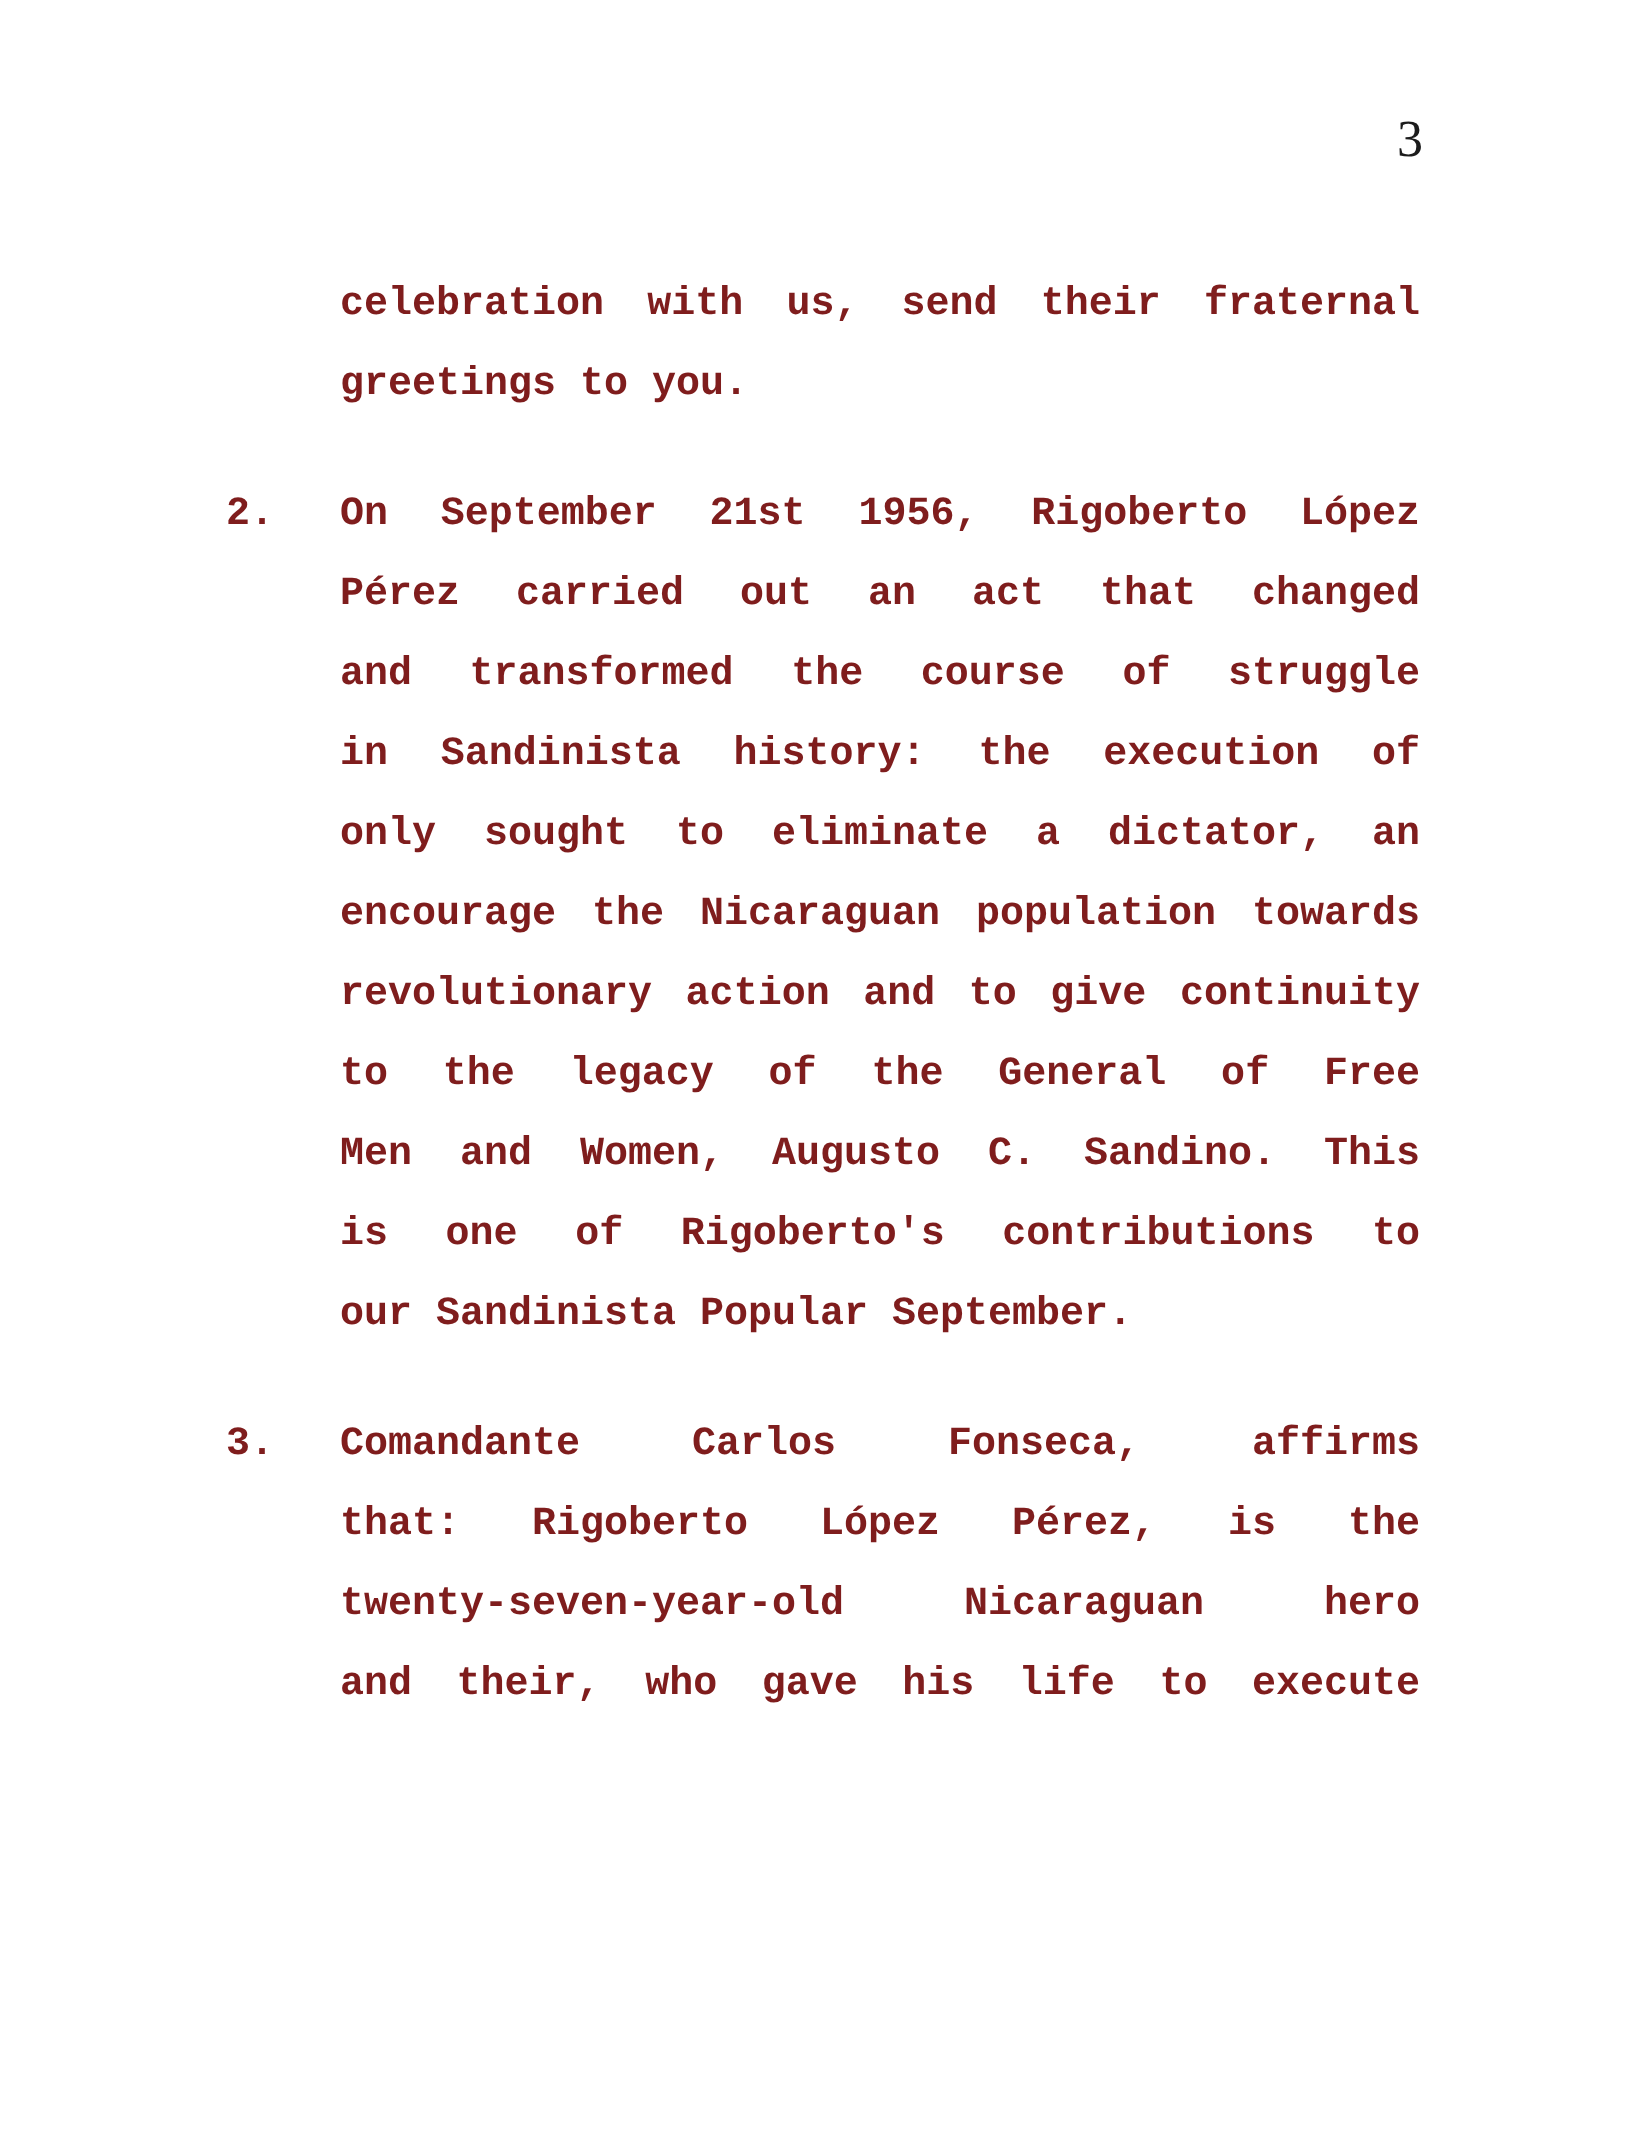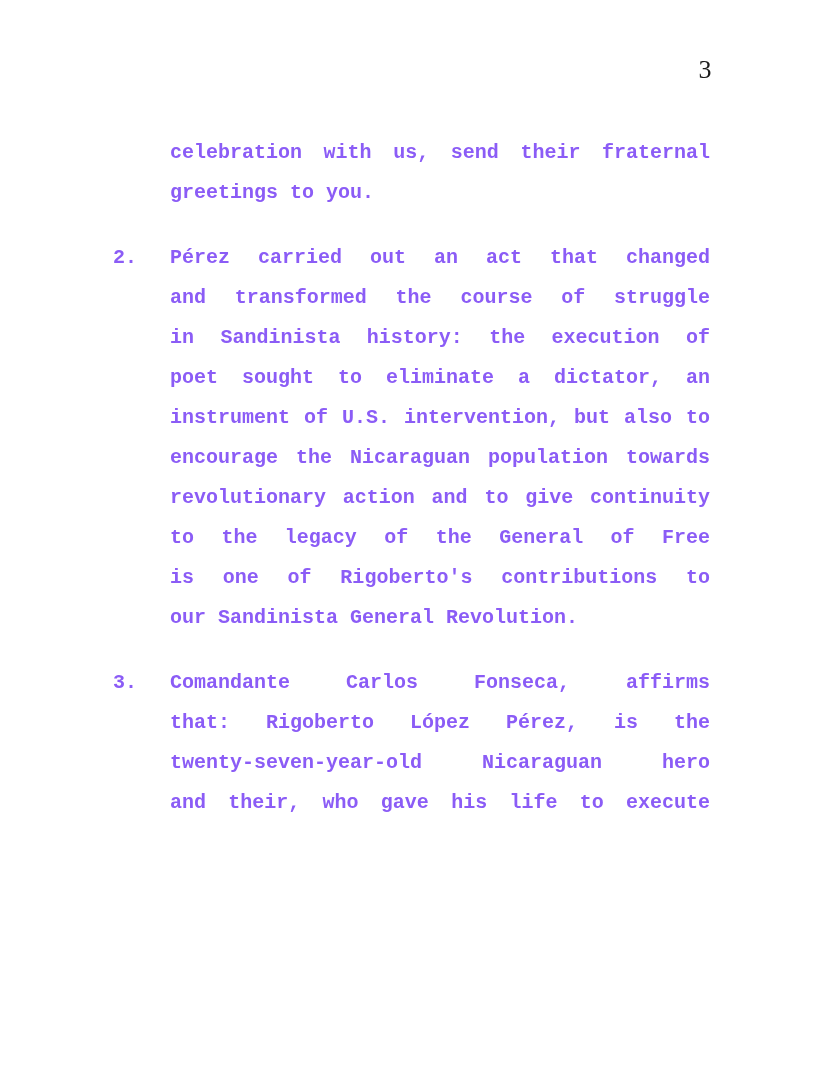--- a/index.html
+++ b/index.html
@@ -27,21 +27,21 @@
   }
   .doc-body {
     position: absolute;
     left: 113px;
     top: 133px;
     width: 597px;
     font-family: "Liberation Mono", "DejaVu Sans Mono", monospace;
     font-weight: bold;
     font-size: 20px;
     line-height: 40px;
-    color: #8b5cf6;
+    color: #7f1d1d;
   }
   .para {
     display: flex;
     margin: 0 0 25px 0;
   }
   .para:last-child {
     margin-bottom: 0;
   }
   .marker {
     flex: 0 0 57px;
@@ -77,30 +77,31 @@
       <div class="marker"></div>
       <div class="text-col">
         <div class="line">celebration with us, send their fraternal</div>
         <div class="line flush-left">greetings to you.</div>
       </div>
     </div>
 
     <div class="para">
       <div class="marker">2.</div>
       <div class="text-col">
+        <div class="line">On September 21st 1956, Rigoberto López</div>
         <div class="line">Pérez carried out an act that changed</div>
         <div class="line">and transformed the course of struggle</div>
         <div class="line">in Sandinista history: the execution of</div>
-        <div class="line">poet sought to eliminate a dictator, an</div>
-        <div class="line">instrument of U.S. intervention, but also to</div>
+        <div class="line">only sought to eliminate a dictator, an</div>
         <div class="line">encourage the Nicaraguan population towards</div>
         <div class="line">revolutionary action and to give continuity</div>
         <div class="line">to the legacy of the General of Free</div>
+        <div class="line">Men and Women, Augusto C. Sandino. This</div>
         <div class="line">is one of Rigoberto's contributions to</div>
-        <div class="line flush-left">our Sandinista General Revolution.</div>
+        <div class="line flush-left">our Sandinista Popular September.</div>
       </div>
     </div>
 
     <div class="para">
       <div class="marker">3.</div>
       <div class="text-col">
         <div class="line">Comandante Carlos Fonseca, affirms</div>
         <div class="line">that: Rigoberto López Pérez, is the</div>
         <div class="line">twenty-seven-year-old Nicaraguan hero</div>
         <div class="line">and their, who gave his life to execute</div>

